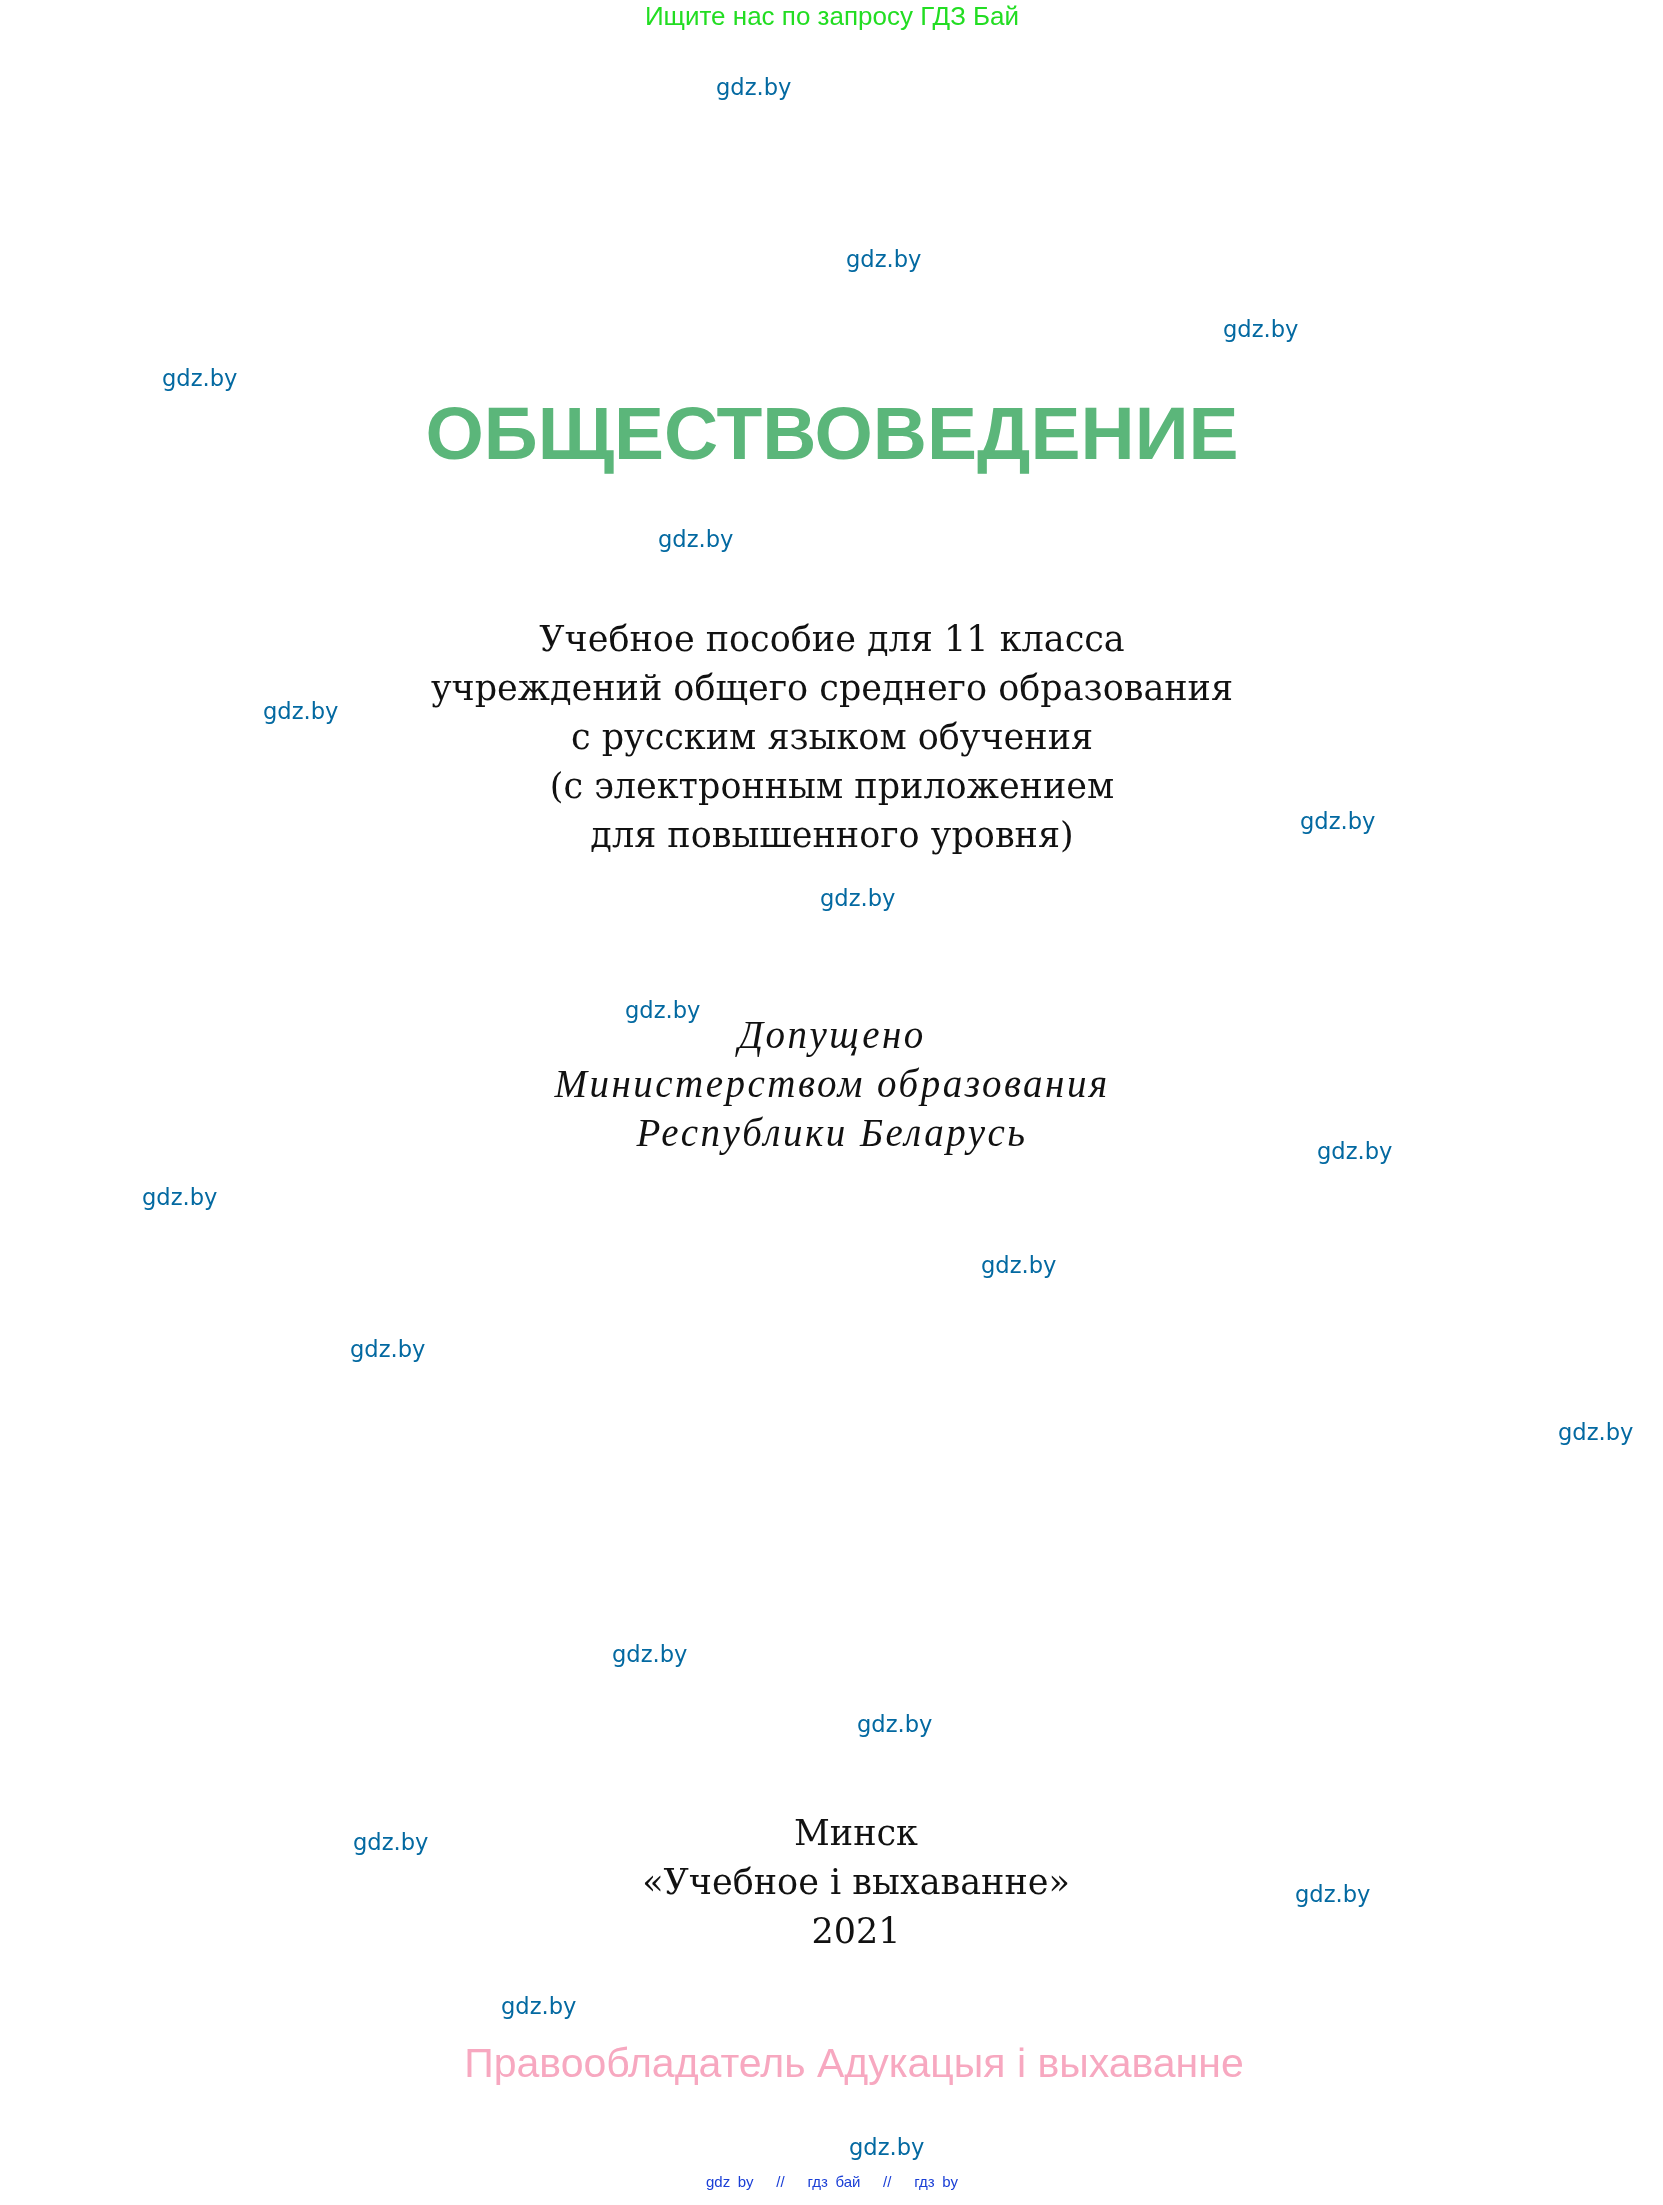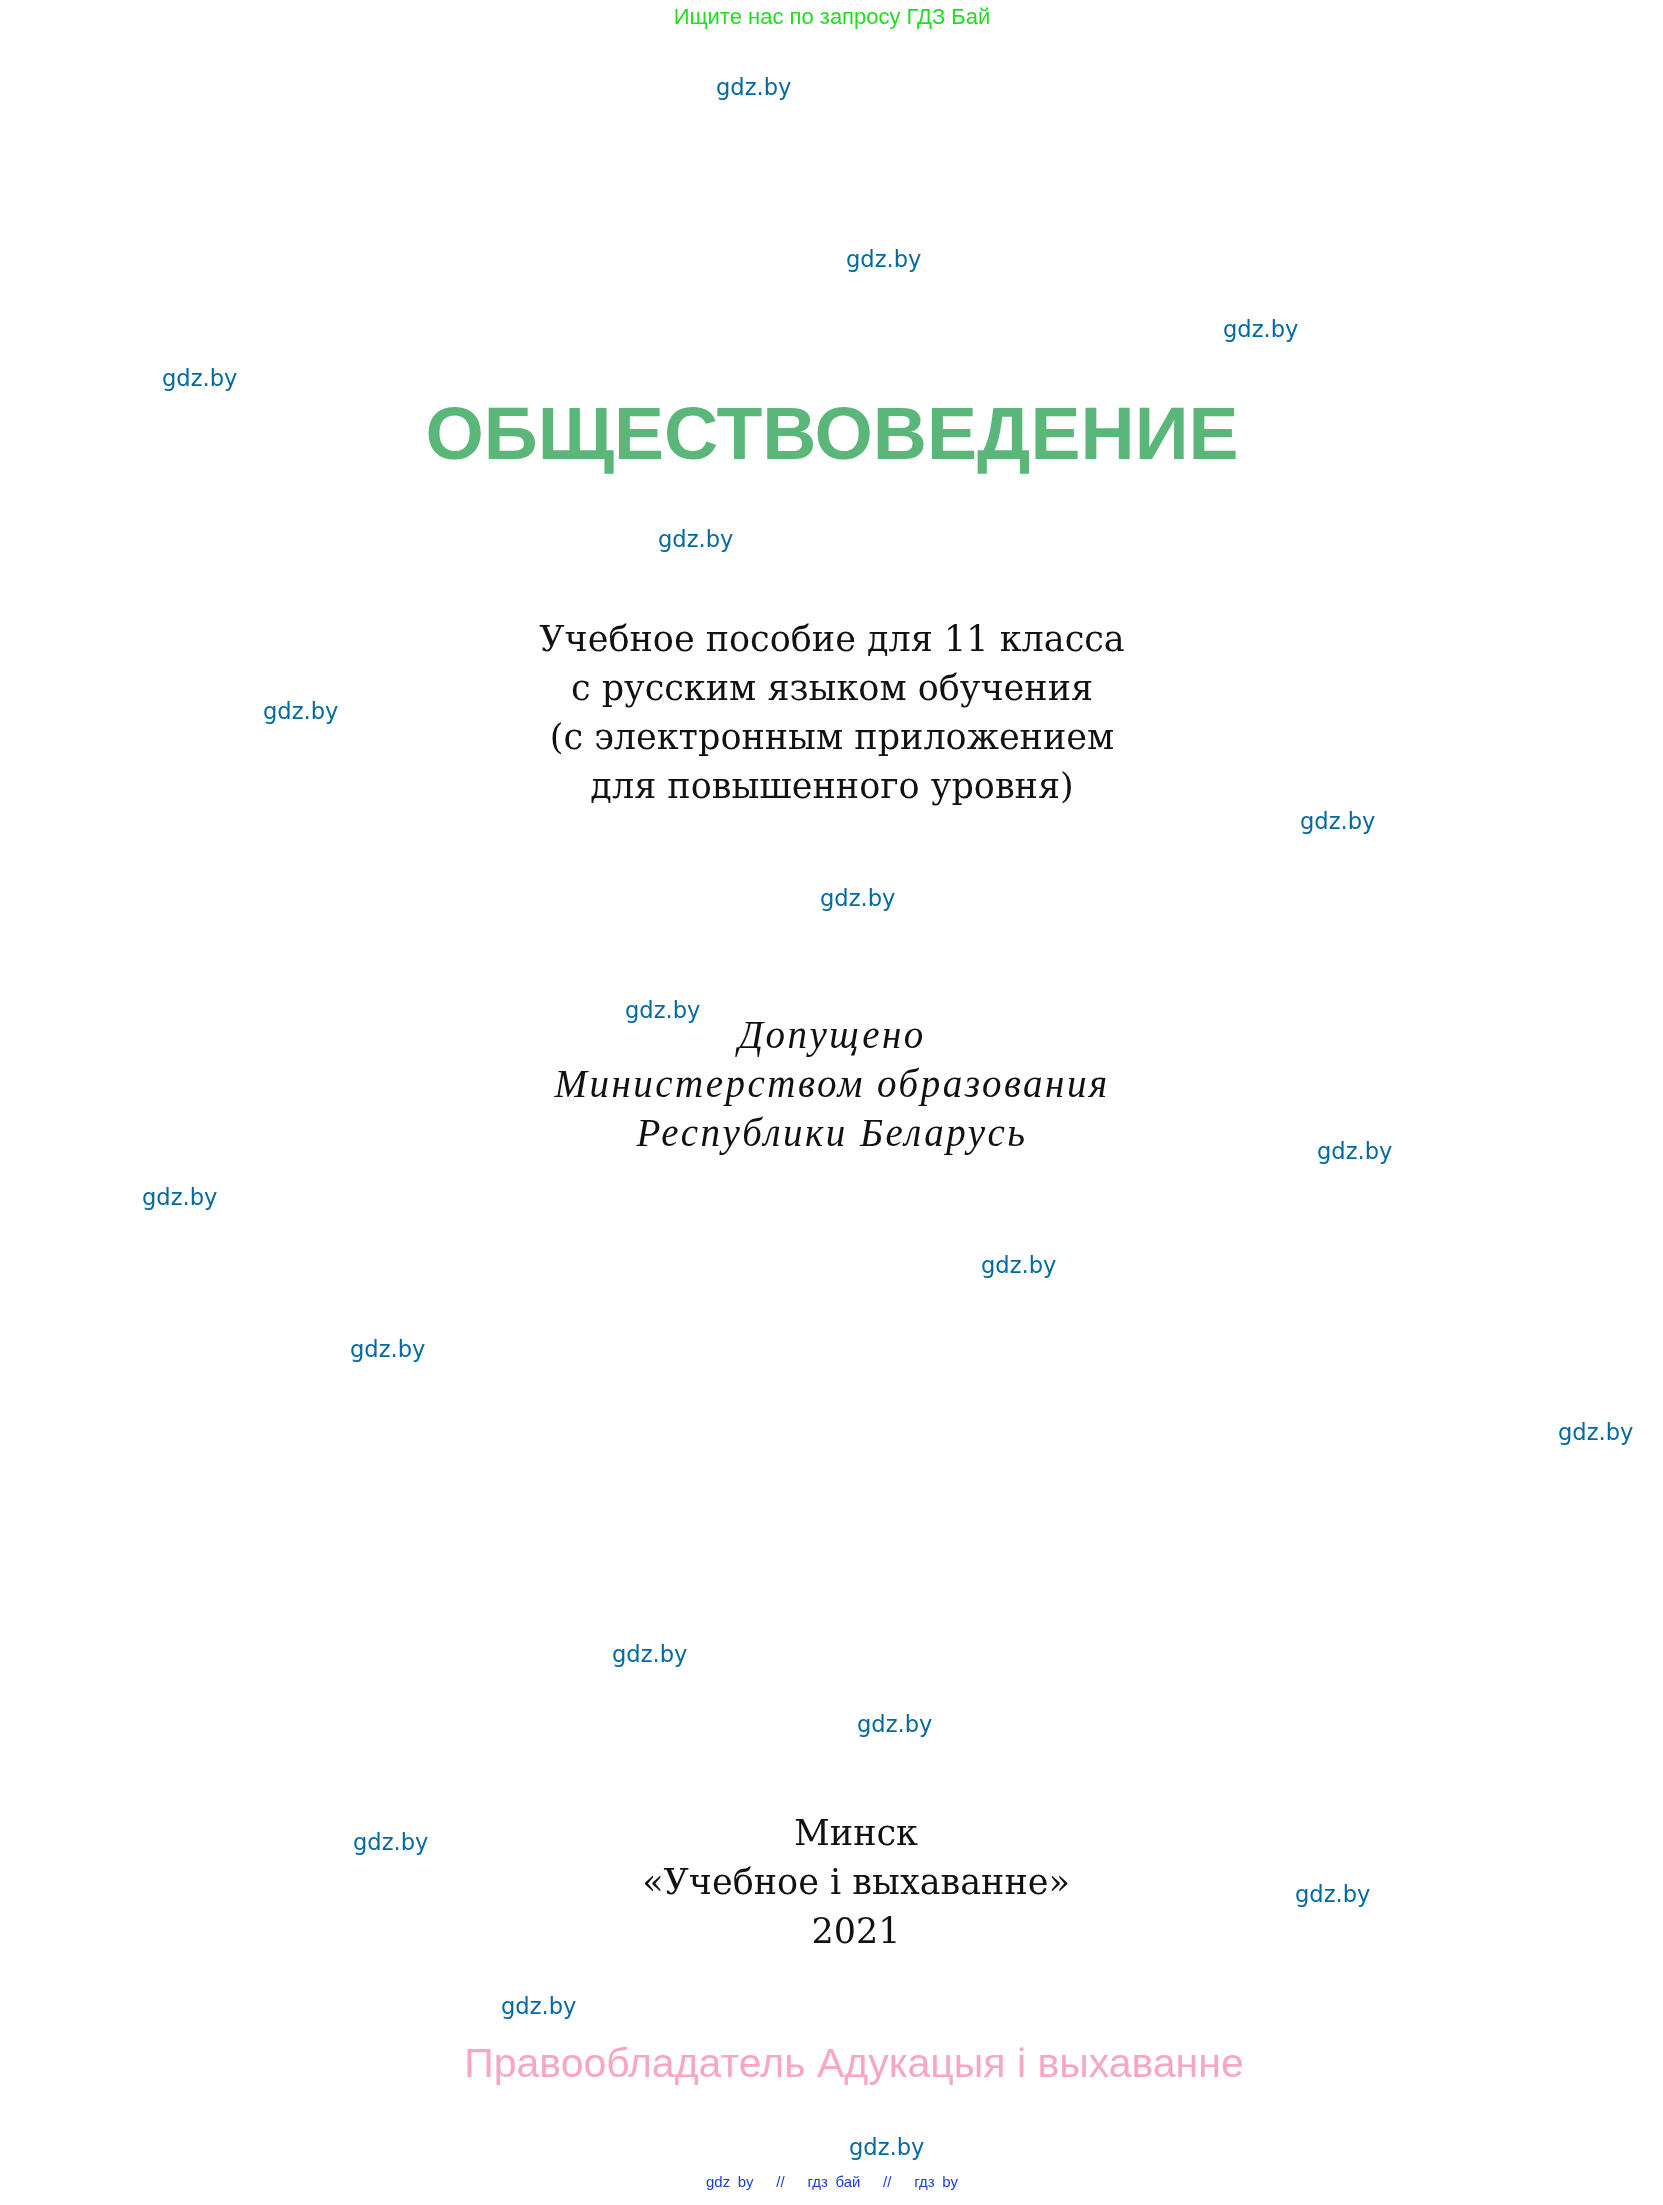--- a/index.html
+++ b/index.html
@@ -1,20 +1,20 @@
 <!DOCTYPE html>
 <html style="font-size:13.4px"><head>
 <meta charset="utf-8">
 <style>
   html, body { margin: 0; padding: 0; background: #ffffff; }
   body { width: 1664px; height: 2205px; position: relative; overflow: hidden; }
   .abs { position: absolute; white-space: nowrap; }
   .header-note {
     left: 0; width: 1664px; text-align: center; top: 3.4px;
-    font-family: "Liberation Sans", sans-serif; font-size: 22px; line-height: 27px;
+    font-family: "Liberation Sans", sans-serif; font-size: 26px; line-height: 27px;
     color: #22dd22;
   }
   .wm {
     font-family: "DejaVu Sans", sans-serif; font-size: 22.6px; line-height: 28.5px;
     color: #0369a1;
     margin-top: 24px;
   }
   .title {
     left: 0; width: 1664px; text-align: center; top: 391px;
     font-family: "Liberation Sans", sans-serif; font-weight: bold;
@@ -44,20 +44,21 @@
 </style>
 </head>
 <body>
 
 <div class="abs header-note">Ищите нас по запросу ГДЗ Бай</div>
 
 <div class="abs title">ОБЩЕСТВОВЕДЕНИЕ</div>
 
 <div class="abs serif-block subtitle">
   <div>Учебное пособие для 11 класса</div>
+  <div>учреждений общего среднего образования</div>
   <div>с русским языком обучения</div>
   <div>(с электронным приложением</div>
   <div>для повышенного уровня)</div>
 </div>
 
 <div class="abs serif-block approval">
   <div>Допущено</div>
   <div>Министерством образования</div>
   <div>Республики Беларусь</div>
 </div>

